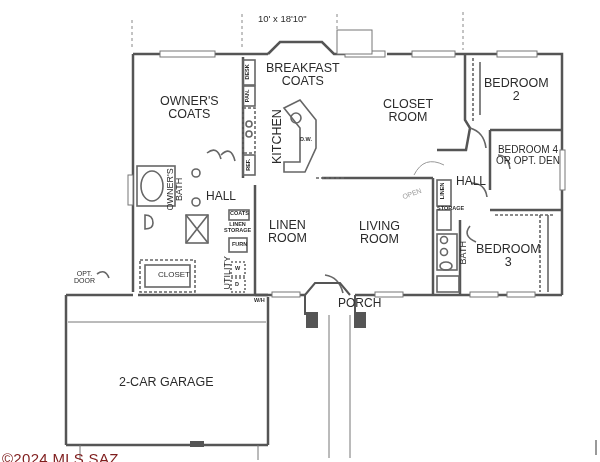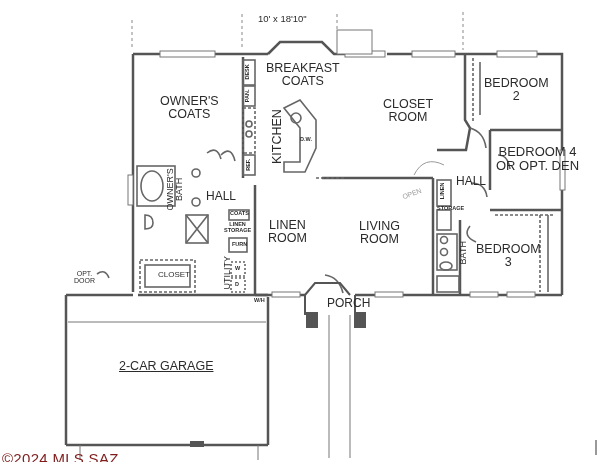--- a/index.html
+++ b/index.html
@@ -160,21 +160,21 @@
 <div class="lbl big" style="left:383px;top:98px;">
   <div>CLOSET</div>
   <div>ROOM</div>
 </div>
 
 <div class="lbl big" style="left:484px;top:77px;">
   <div>BEDROOM</div>
   <div>2</div>
 </div>
 
-<div class="lbl med" style="left:496px;top:145px;font-size:13px;">
+<div class="lbl med" style="left:496px;top:145px;font-size:10px;">
   <div>BEDROOM 4</div>
   <div>OR OPT. DEN</div>
 </div>
 
 <div class="lbl big vert" style="left:250px;top:130px;">KITCHEN</div>
 
 <div class="lbl med vert" style="left:154px;top:180px;font-size:9px;">
   <div>OWNER'S</div>
   <div>BATH</div>
 </div>
@@ -193,23 +193,23 @@
 </div>
 
 <div class="lbl big" style="left:476px;top:243px;">
   <div>BEDROOM</div>
   <div>3</div>
 </div>
 
 <div class="lbl med vert" style="left:452px;top:248px;font-size:9px;">BATH</div>
 <div class="lbl sm" style="left:158px;top:271px;font-size:8px;">CLOSET</div>
 <div class="lbl med vert" style="left:211px;top:268px;font-size:9px;">UTILITY</div>
-<div class="lbl med" style="left:327px;top:297px;">PORCH</div>
-
-<div class="lbl big" style="left:119px;top:360px;text-decoration:underline;">
+<div class="lbl med" style="left:338px;top:297px;">PORCH</div>
+
+<div class="lbl big" style="left:119px;top:376px;">
   <div>2-CAR GARAGE</div>
 </div>
 
 <div class="lbl sm" style="left:74px;top:270px;">
   <div>OPT.</div>
   <div>DOOR</div>
 </div>
 
 <div class="lbl xs vert" style="left:240px;top:69px;">DESK</div>
 <div class="lbl xs vert" style="left:242px;top:93px;">PAN.</div>

